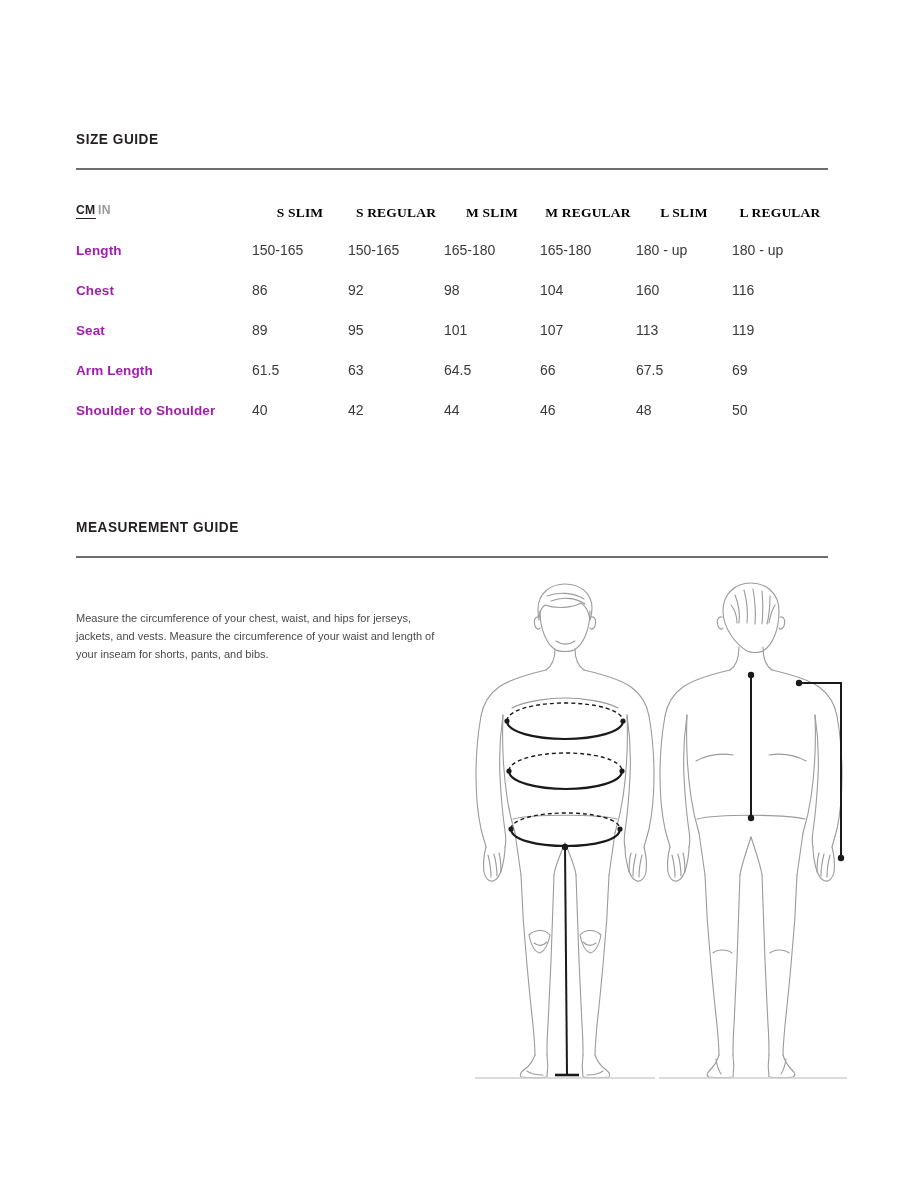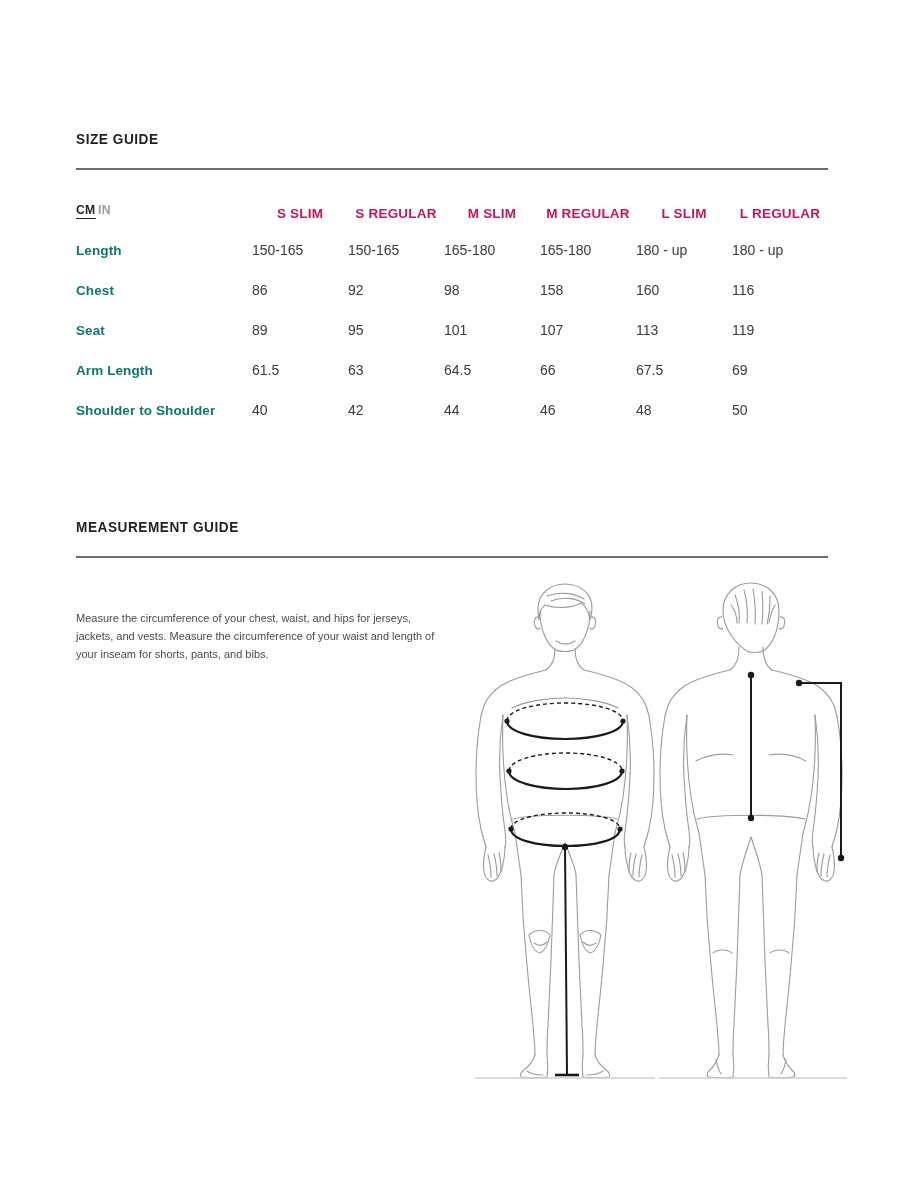--- a/index.html
+++ b/index.html
@@ -83,44 +83,44 @@
     width: 752px;
     border-collapse: collapse;
   }
   .size-table th,
   .size-table td {
     padding: 0;
     vertical-align: middle;
   }
   .size-table thead th {
     height: 34px;
-    font-family: Liberation Sans, sans-serif;
+    font-family: Liberation Serif, serif;
     font-weight: bold;
     font-size: 13.5px;
     letter-spacing: 0.2px;
-    color: #be185d;
+    color: #000000;
     text-align: center;
     white-space: nowrap;
   }
   .size-table thead th.corner {
     text-align: left;
     width: 176px;
   }
   .size-table tbody td {
     height: 40px;
     font-size: 14px;
     color: #3a3a3a;
     white-space: nowrap;
   }
   .size-table tbody td.row-label {
     text-align: left;
     font-family: "Liberation Sans Narrow", "Liberation Sans", sans-serif;
     font-weight: bold;
     font-size: 13.5px;
-    color: #0f766e;
+    color: #a21caf;
     letter-spacing: 0.1px;
   }
   .col-w { width: 96px; }
 
   
   .measure-text {
     position: absolute;
     left: 76px;
     top: 598px;
     width: 360px;
@@ -172,21 +172,21 @@
         <td>165-180</td>
         <td>165-180</td>
         <td>180 - up</td>
         <td>180 - up</td>
       </tr>
       <tr>
         <td class="row-label">Chest</td>
         <td>86</td>
         <td>92</td>
         <td>98</td>
-        <td>158</td>
+        <td>104</td>
         <td>160</td>
         <td>116</td>
       </tr>
       <tr>
         <td class="row-label">Seat</td>
         <td>89</td>
         <td>95</td>
         <td>101</td>
         <td>107</td>
         <td>113</td>

